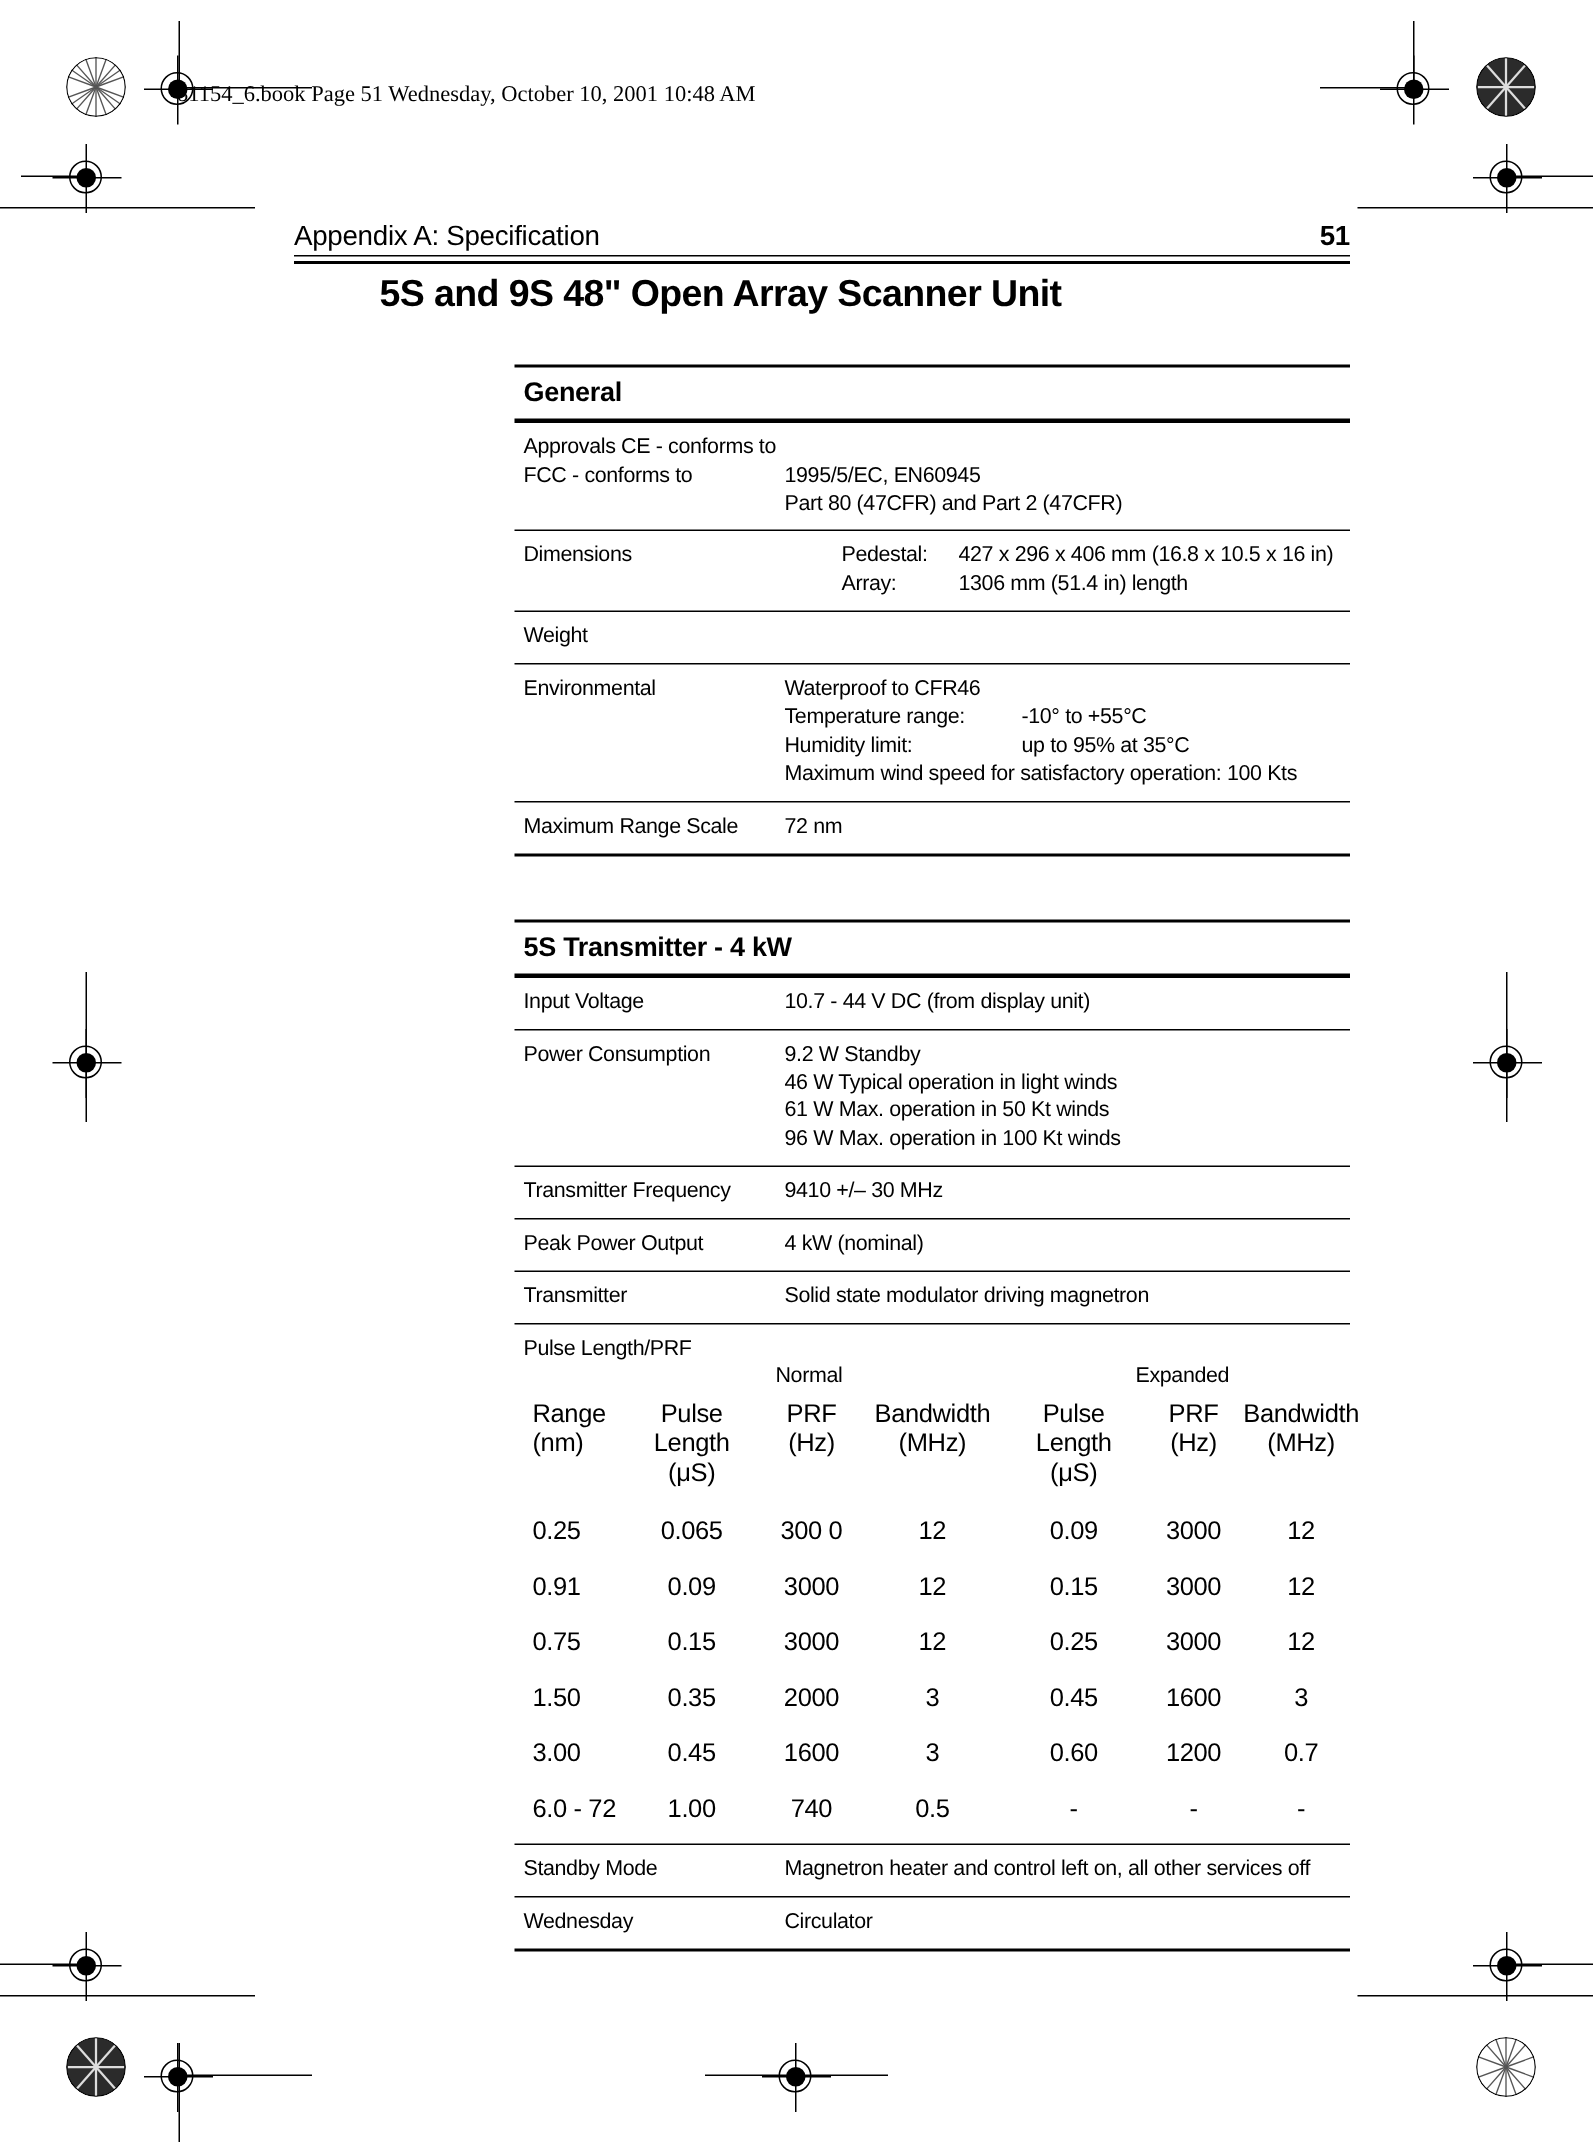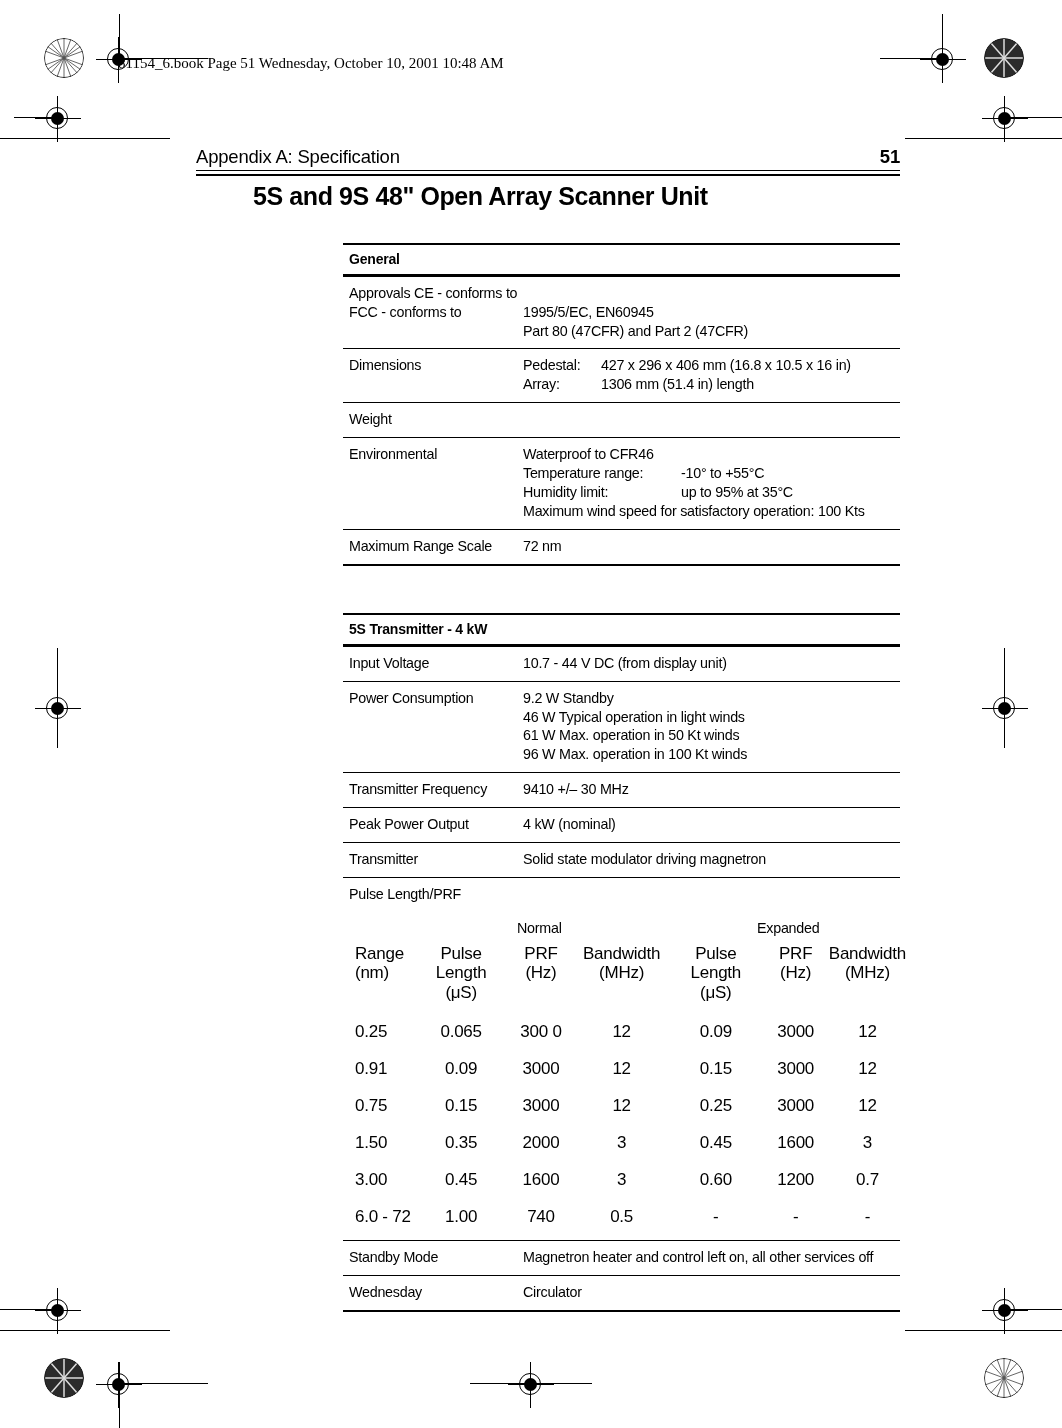--- a/index.html
+++ b/index.html
@@ -109,21 +109,21 @@
     left: 343px;
     width: 557px;
     font-size: 14.3px;
     letter-spacing: -0.25px;
   }
   .rule-thick { height: 2.4px; background: #000; }
   .rule-thin  { height: 1.1px; background: #000; }
 
   .tbl-caption {
     font-weight: bold;
-    font-size: 14px;
+    font-size: 18px;
     padding: 6px 0 7px 6px;
     letter-spacing: -0.2px;
   }
 
   .srow {
     display: flex;
     align-items: flex-start;
     padding: 7px 0 8px 6px;
   }
   .srow .lbl {
@@ -132,34 +132,35 @@
     line-height: 1.32;
   }
   .srow .val {
     flex: 1 1 auto;
     line-height: 1.32;
   }
   .val .ln { display: block; white-space: nowrap; }
   .sub {
     display: inline-block;
     width: 78px;
+    margin-left: 38px;
   }
   .sub-wide {
     display: inline-block;
     width: 158px;
   }
 
   
   .pulse-block {
     padding: 7px 0 4px 6px;
   }
   .pulse-label { line-height: 1.3; }
   .pl-group {
     display: flex;
-    margin-top: 16px;
+    margin-top: 0;
   }
   .pl-group .g1 { width: 168px; flex: 0 0 168px; }
   .pl-group .g2 { width: 240px; flex: 0 0 240px; }
   .pl-group .g3 { flex: 1 1 auto; }
 
   table.pulse {
     border-collapse: collapse;
     width: 557px;
     margin-top: 8px;
     font-size: 17px;

